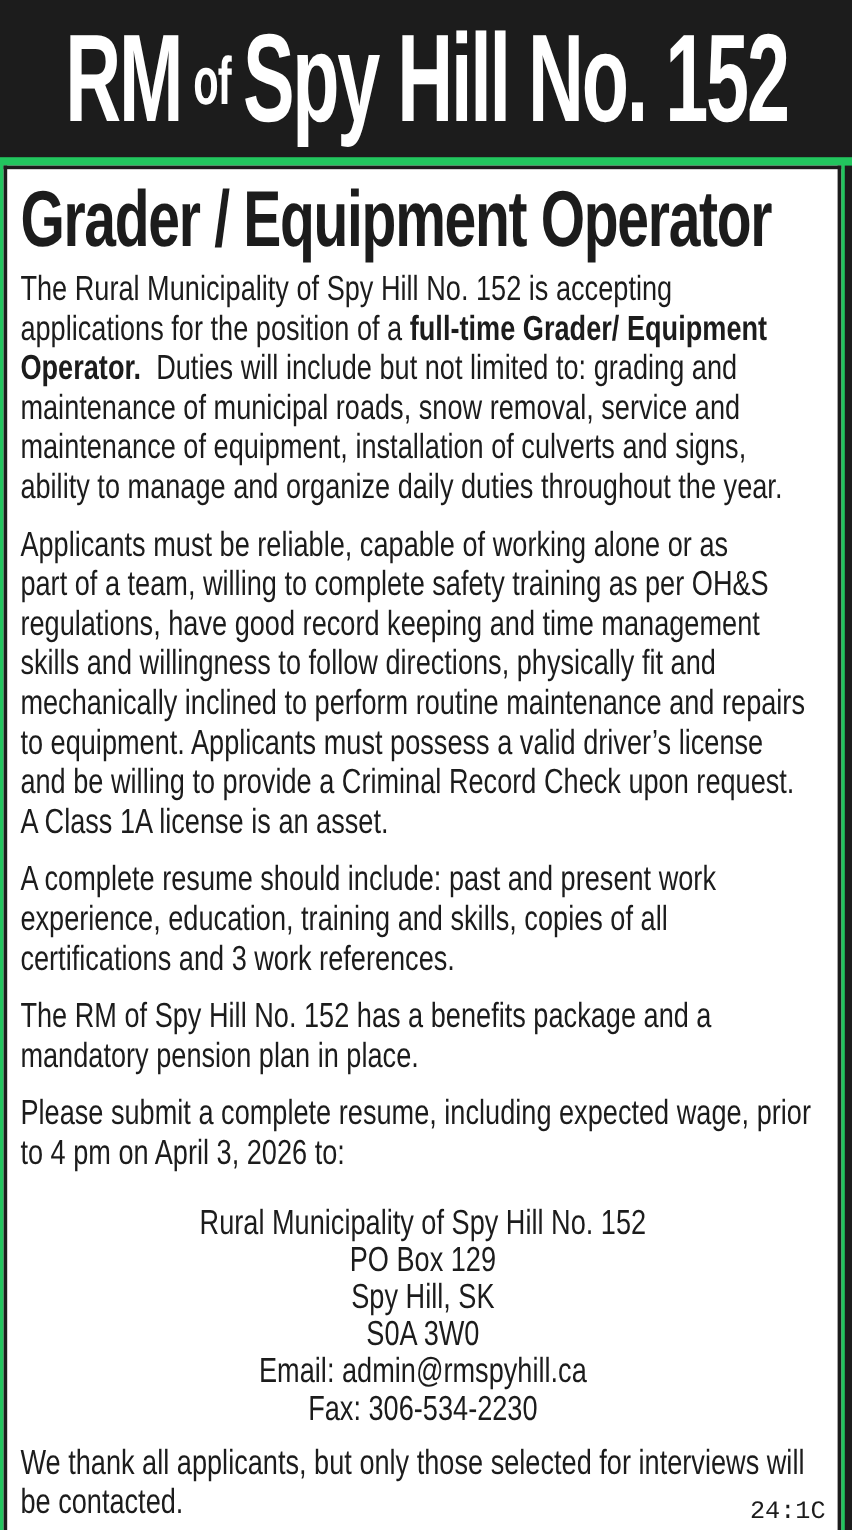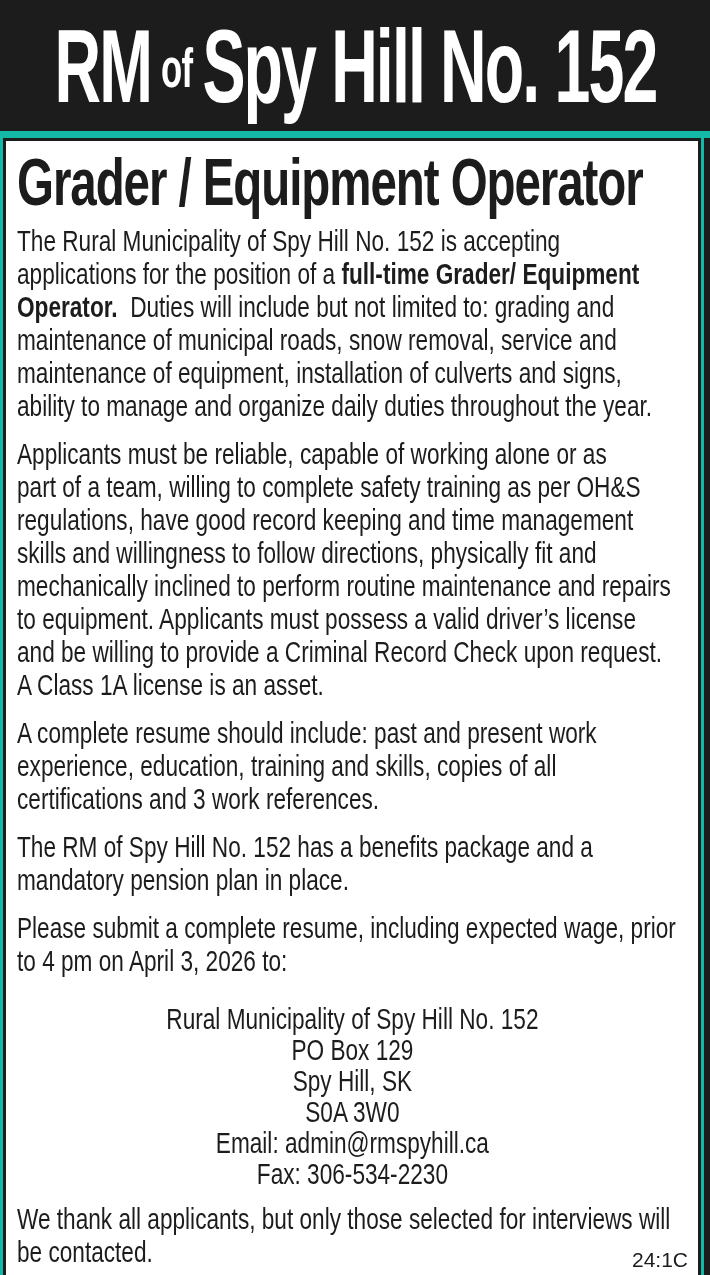--- a/index.html
+++ b/index.html
@@ -4,21 +4,21 @@
 <style>
   html, body {
     margin: 0;
     padding: 0;
     background: #ffffff;
   }
   .page {
     position: relative;
     width: 710px;
     height: 1275px;
-    background: #14b8a6;
+    background: #22c55e;
     overflow: hidden;
     font-family: "Liberation Sans", sans-serif;
     color: #1c1c1c;
   }
 
   
   .banner {
     position: absolute;
     top: 0; left: 0;
     width: 710px;
@@ -100,21 +100,21 @@
     text-align: center;
     line-height: 31px;
     margin: 26px 0 13px 0;
   }
   .closing { margin-bottom: 0; }
 
   .tag {
     position: absolute;
     right: 10px;
     bottom: 3px;
-    font-family: Liberation Sans, sans-serif;
+    font-family: Liberation Mono, monospace;
     font-size: 21px;
     color: #1c1c1c;
   }
 </style>
 </head>
 <body>
 
 <div class="page">
 
   <header class="banner">

